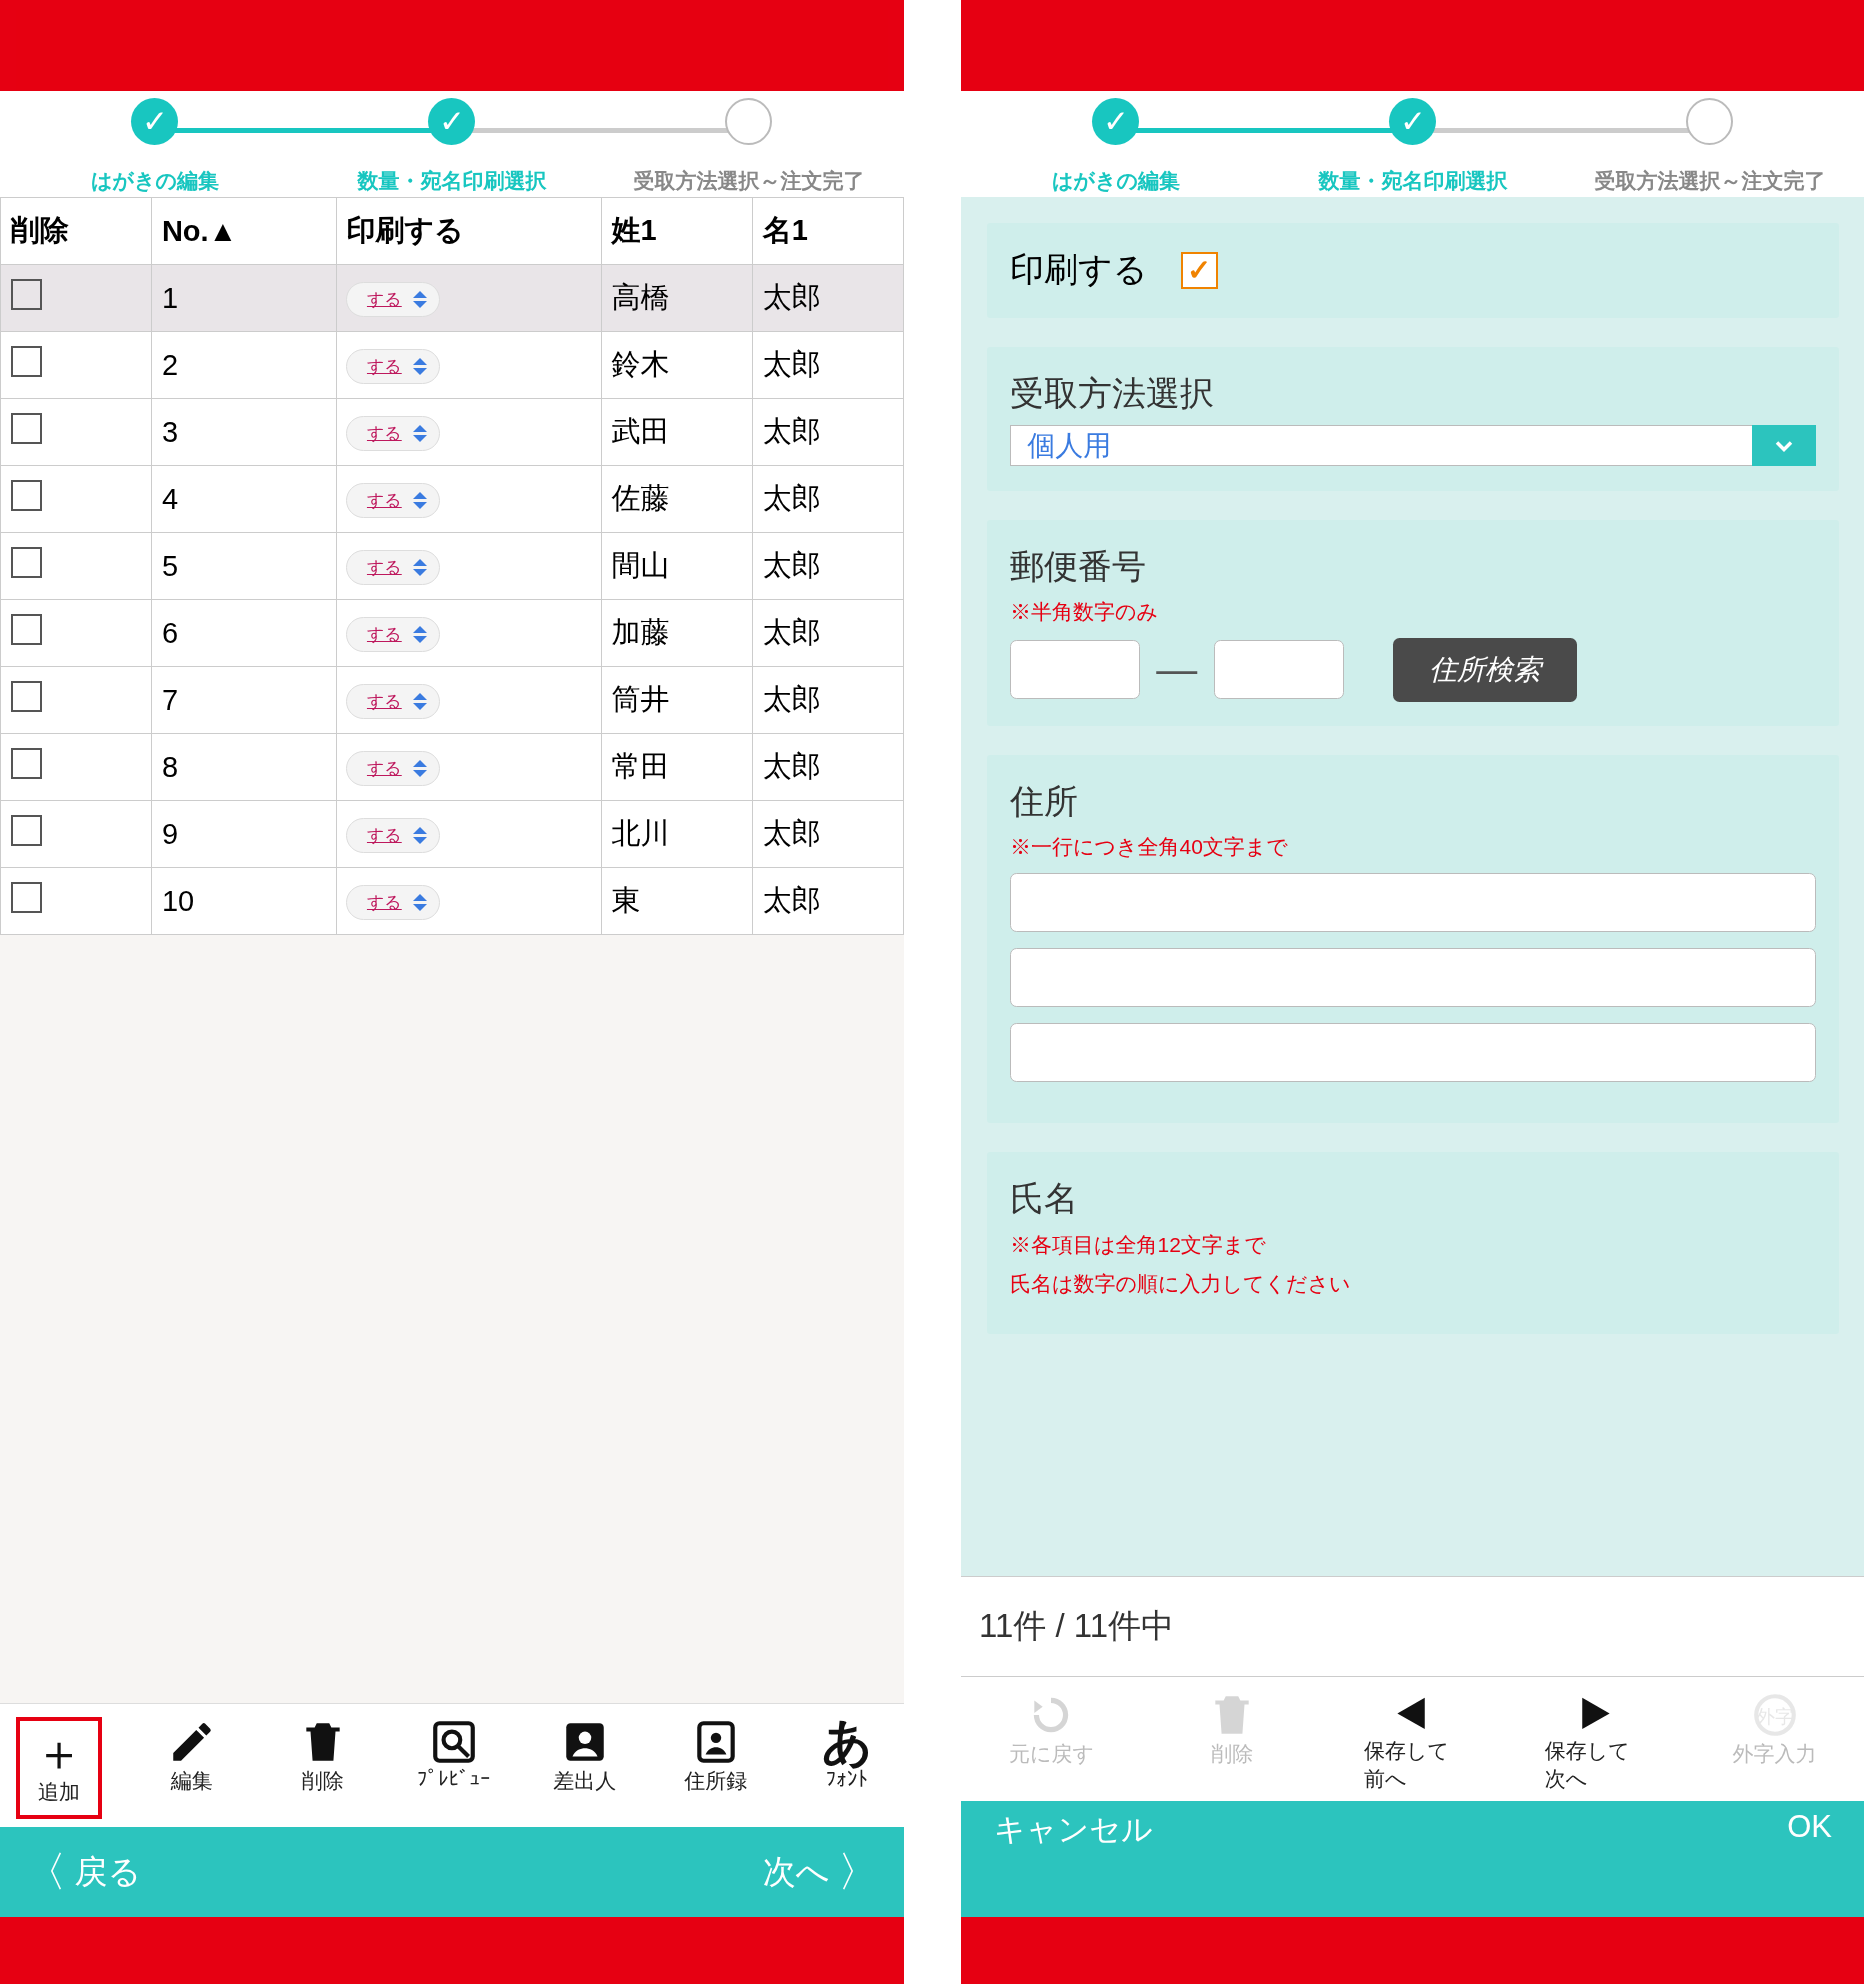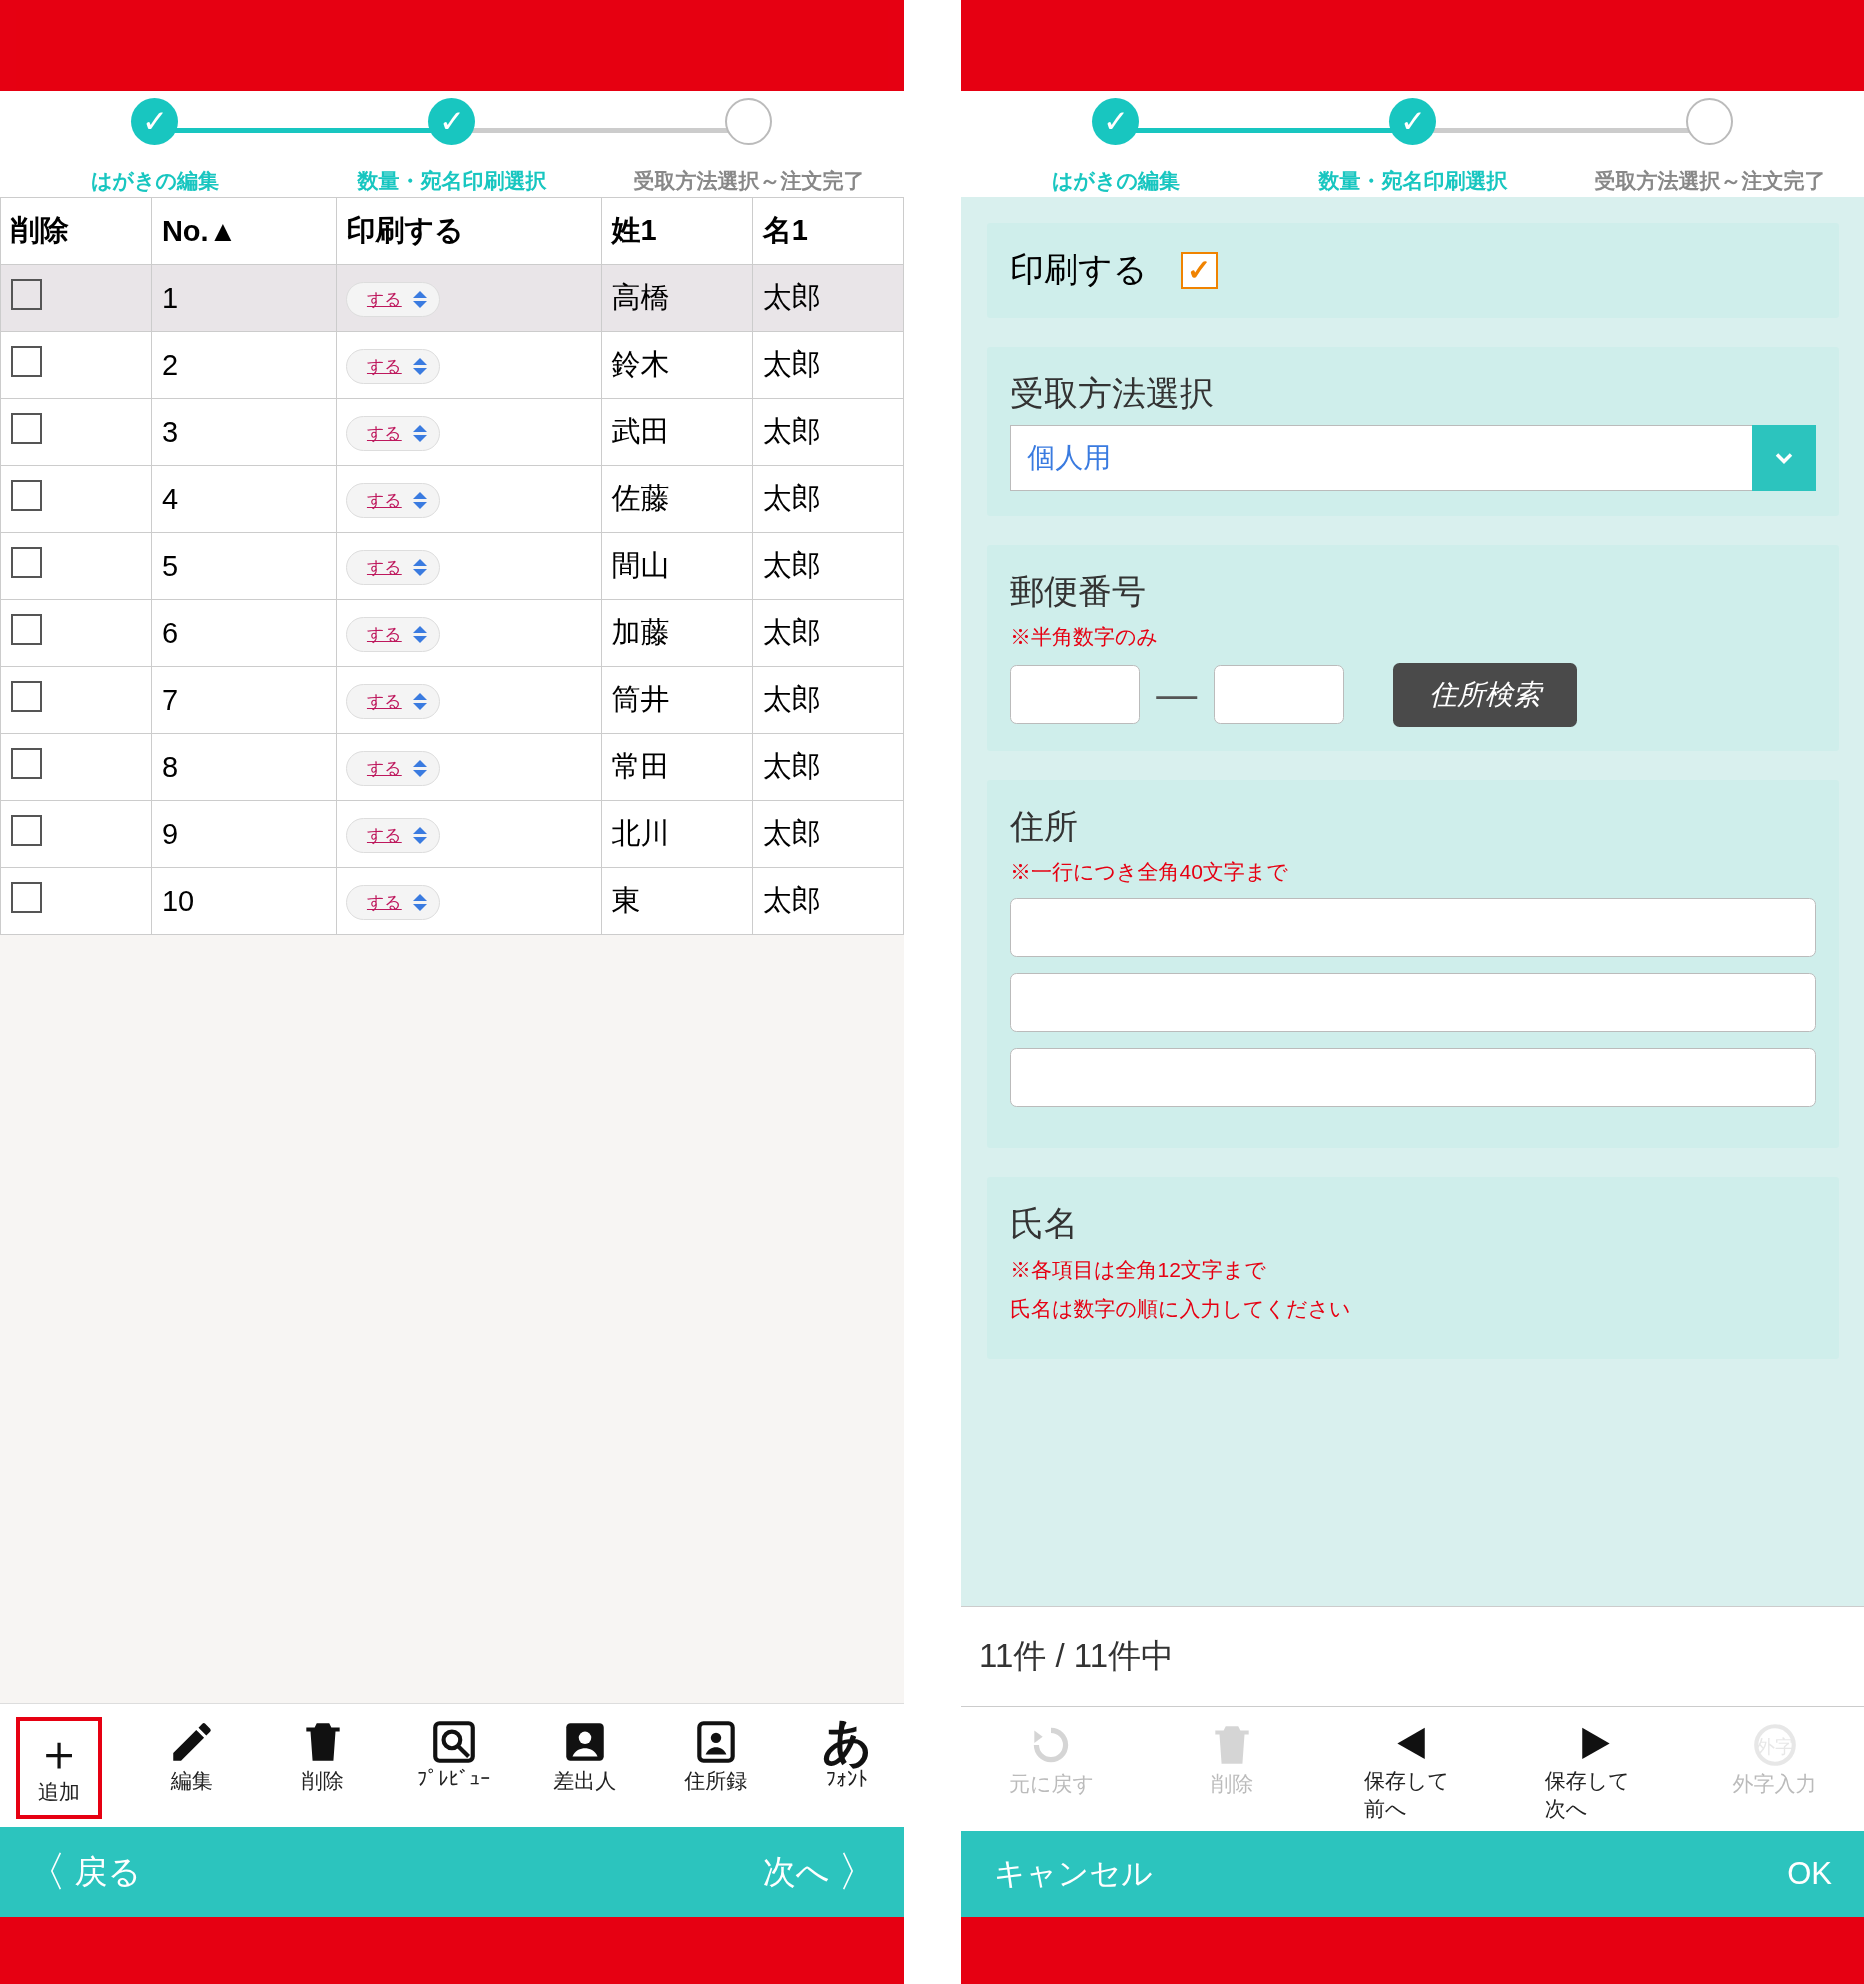--- a/index.html
+++ b/index.html
@@ -151,21 +151,21 @@
   }
   .card-title { font-size: 34px; color: #333; margin-bottom: 8.1px; }
   .hint { color: #e60012; font-size: 21px; margin-bottom: 11.4px; }
   .row-print { display: flex; align-items: center; gap: 33px; font-size: 34px; }
   .chk-orange {
     width: 37px; height: 37px; border: 2.4px solid #f08300; background: #fff;
     display: inline-flex; align-items: center; justify-content: center;
     color: #f08300; font-size: 29px; font-weight: bold;
   }
   .select-field {
-    display: flex; align-items: stretch; height: 66px;
+    display: flex; align-items: stretch; height: 41px;
   }
   .select-field .val {
     flex: 1; background: #fff; border: 0.8px solid #bbb; border-right: none;
     display: flex; align-items: center; padding: 0 16.3px;
     color: #3a7be0; font-size: 28px;
   }
   .select-field .caret {
     width: 64px; background: #2cc4be; display: flex; align-items: center; justify-content: center;
   }
   .input-box {
@@ -187,22 +187,22 @@
     font-size: 33px; padding: 27px 18px; color: #333;
   }
   .toolbar-right {
     display: flex; justify-content: space-around; padding: 13px 0 8.1px 0;
     background: #fff; height: 124px;
   }
   .tool.disabled { color: #bbb; }
   .tool.disabled svg { opacity: 0.35; }
   .bottombar-right {
     background: #2cc4be; color: #fff;
-    display: flex; justify-content: space-between; align-items: center;
-    padding: 0 33px; font-size: 31px; height: 86px;
+    display: flex; justify-content: space-between; align-items: flex-start;
+    padding: 8px 33px; font-size: 31px; height: 116px;
   }
 </style>
 </head>
 <body>
 
 <div class="phone">
   <div class="red-bar">
     <div class="red-bar-inner"></div>
   </div>
 

